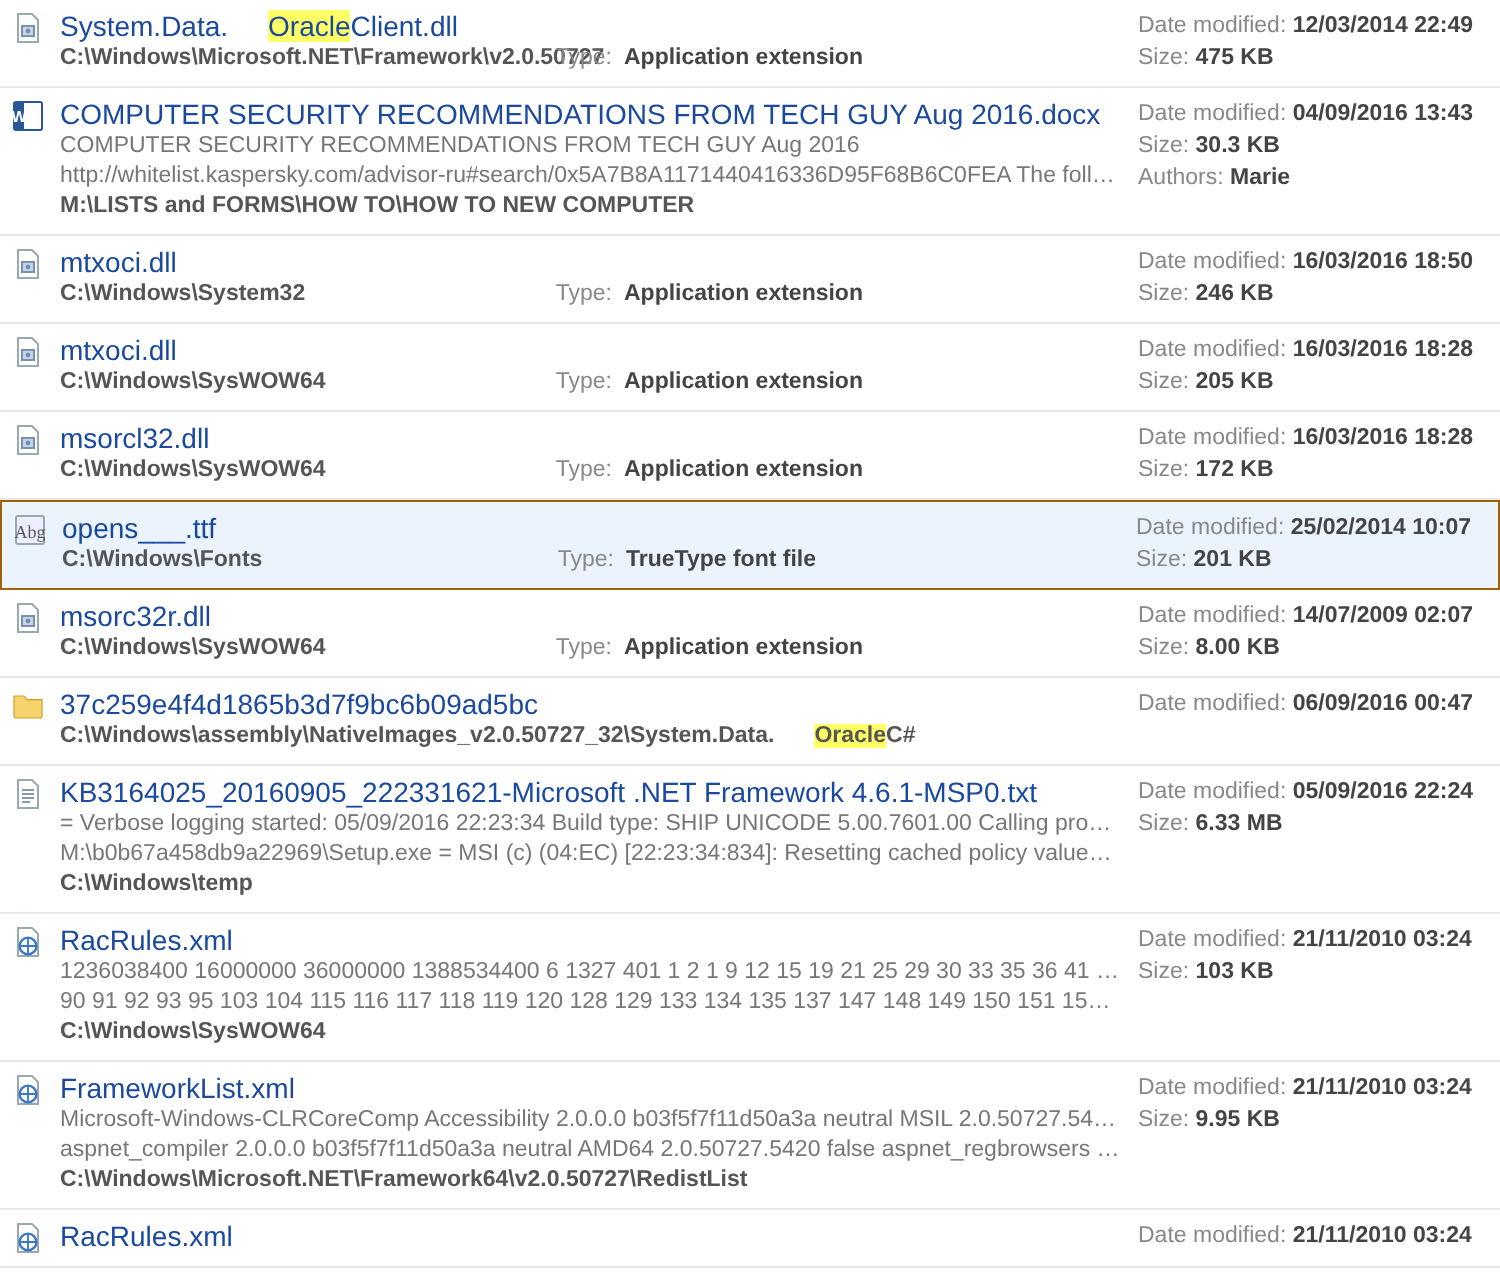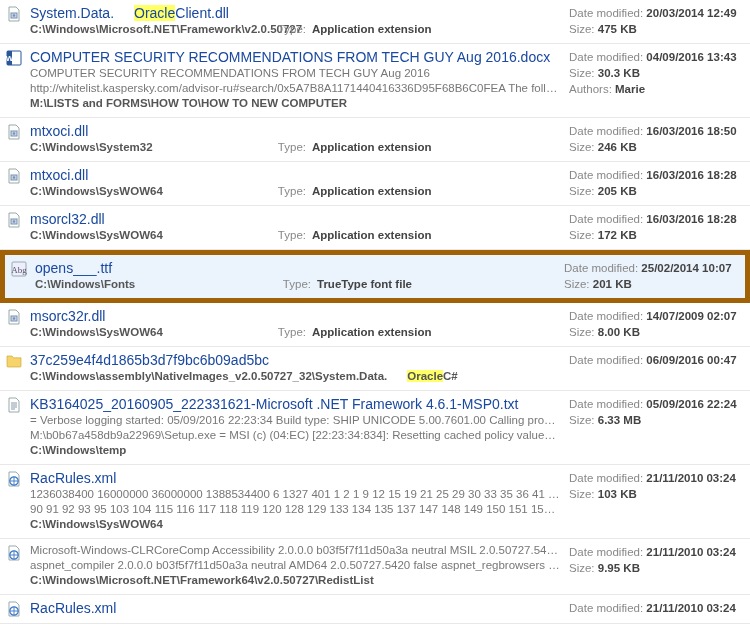--- a/index.html
+++ b/index.html
@@ -12,21 +12,21 @@
     overflow: hidden;
   }
   .result-row {
     display: flex;
     border-bottom: 1px solid #e8e8e8;
     padding: 4px 6px 6px 6px;
     position: relative;
   }
   .result-row.selected {
     background: #ebf3fd;
-    border: 5px solid #a16207;
+    border: 1px solid #a16207;
   }
   .icon-col {
     width: 20px;
     flex: 0 0 20px;
     padding-top: 2px;
   }
   .main-col {
     flex: 1 1 auto;
     min-width: 0;
     padding-left: 4px;
@@ -98,21 +98,21 @@
         <div class="title"><span>System.Data.<mark class="hl">Oracle</mark>Client.dll</span></div>
         <div class="sub type-line" style="display: flex;">
           <span class="type-label" style="text-align: left; width: auto;"><span class="path-bold">C:\Windows\Microsoft.NET\Framework\v2.0.50727</span></span>
         </div>
         <div class="sub type-line" style="margin-top: -15px; pointer-events: none;">
           <span class="type-label">Type:</span>
           <span class="type-value">Application extension</span>
         </div>
       </div>
       <div class="meta-col">
-        <div><span class="meta-label">Date modified:</span> <span class="meta-value">20/03/2014 12:49</span></div>
+        <div><span class="meta-label">Date modified:</span> <span class="meta-value">12/03/2014 22:49</span></div>
         <div><span class="meta-label">Size:</span> <span class="meta-value">475 KB</span></div>
       </div>
     </div>
     <div class="result-row">
       <div class="icon-col">
         <svg class="ic" viewBox="0 0 16 16">
           <rect x="1" y="1" width="14" height="14" rx="1" fill="#fff" stroke="#2b579a"></rect>
           <rect x="1" y="1" width="5" height="14" fill="#2b579a"></rect>
           <text x="3.5" y="11" font-size="8" fill="#fff" text-anchor="middle" font-weight="bold">W</text>
         </svg>
@@ -304,20 +304,21 @@
     </div>
     <div class="result-row">
       <div class="icon-col">
         <svg class="ic" viewBox="0 0 16 16">
           <path fill="#fff" stroke="#9aa" d="M3 1h7l3 3v11H3z"></path>
           <circle cx="8" cy="10" r="4.2" fill="none" stroke="#3a77c8" stroke-width="1.2"></circle>
           <path d="M3.8 10h8.4M8 5.8v8.4" stroke="#3a77c8" stroke-width="0.9"></path>
         </svg>
       </div>
       <div class="main-col">
+        <div class="title">FrameworkList.xml</div>
         <div class="sub">Microsoft-Windows-CLRCoreComp Accessibility 2.0.0.0 b03f5f7f11d50a3a neutral MSIL 2.0.50727.5420 true</div>
         <div class="sub">aspnet_compiler 2.0.0.0 b03f5f7f11d50a3a neutral AMD64 2.0.50727.5420 false aspnet_regbrowsers 2.0.0.0 b03f...</div>
         <div class="sub type-line">
           <span class="type-label" style="text-align: left; width: auto;"><span class="path-bold">C:\Windows\Microsoft.NET\Framework64\v2.0.50727\RedistList</span></span>
         </div>
       </div>
       <div class="meta-col">
         <div><span class="meta-label">Date modified:</span> <span class="meta-value">21/11/2010 03:24</span></div>
         <div><span class="meta-label">Size:</span> <span class="meta-value">9.95 KB</span></div>
       </div>

